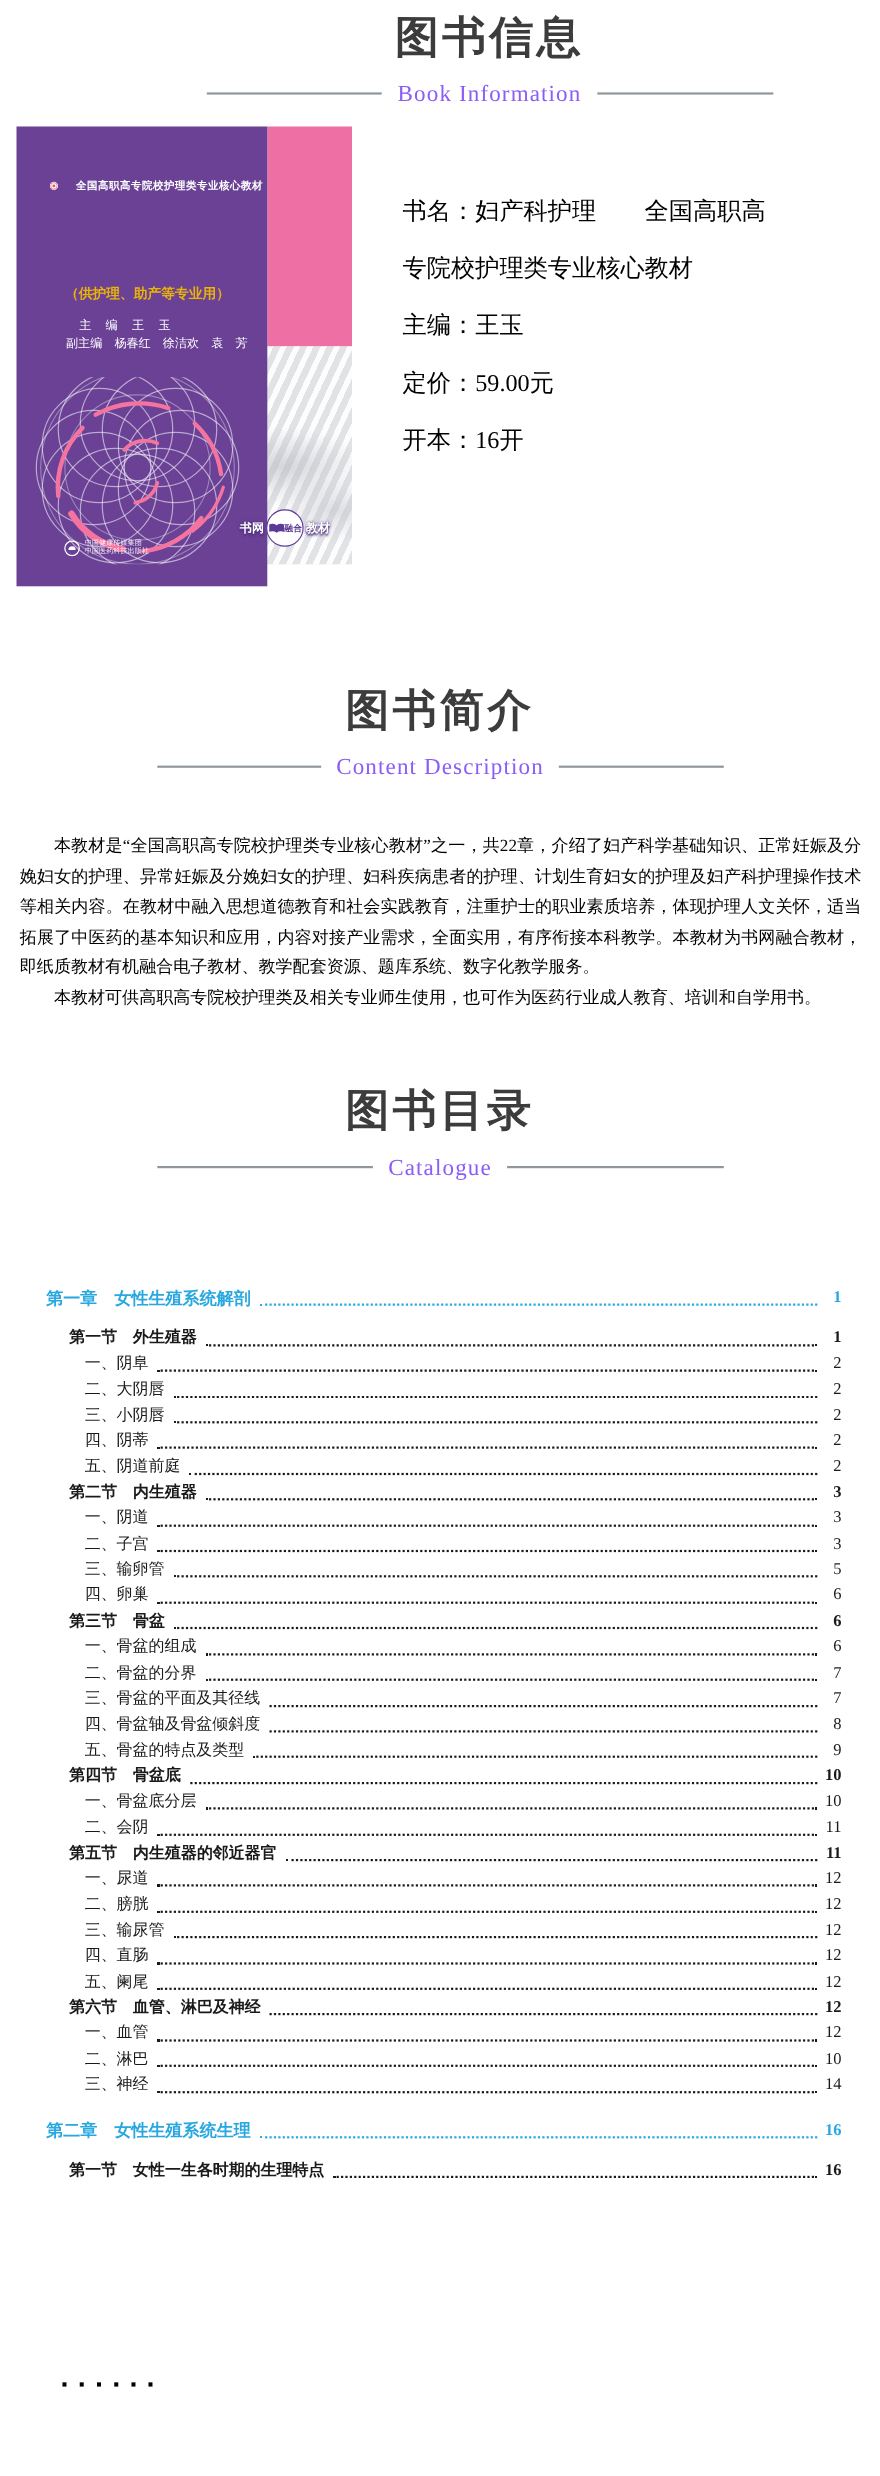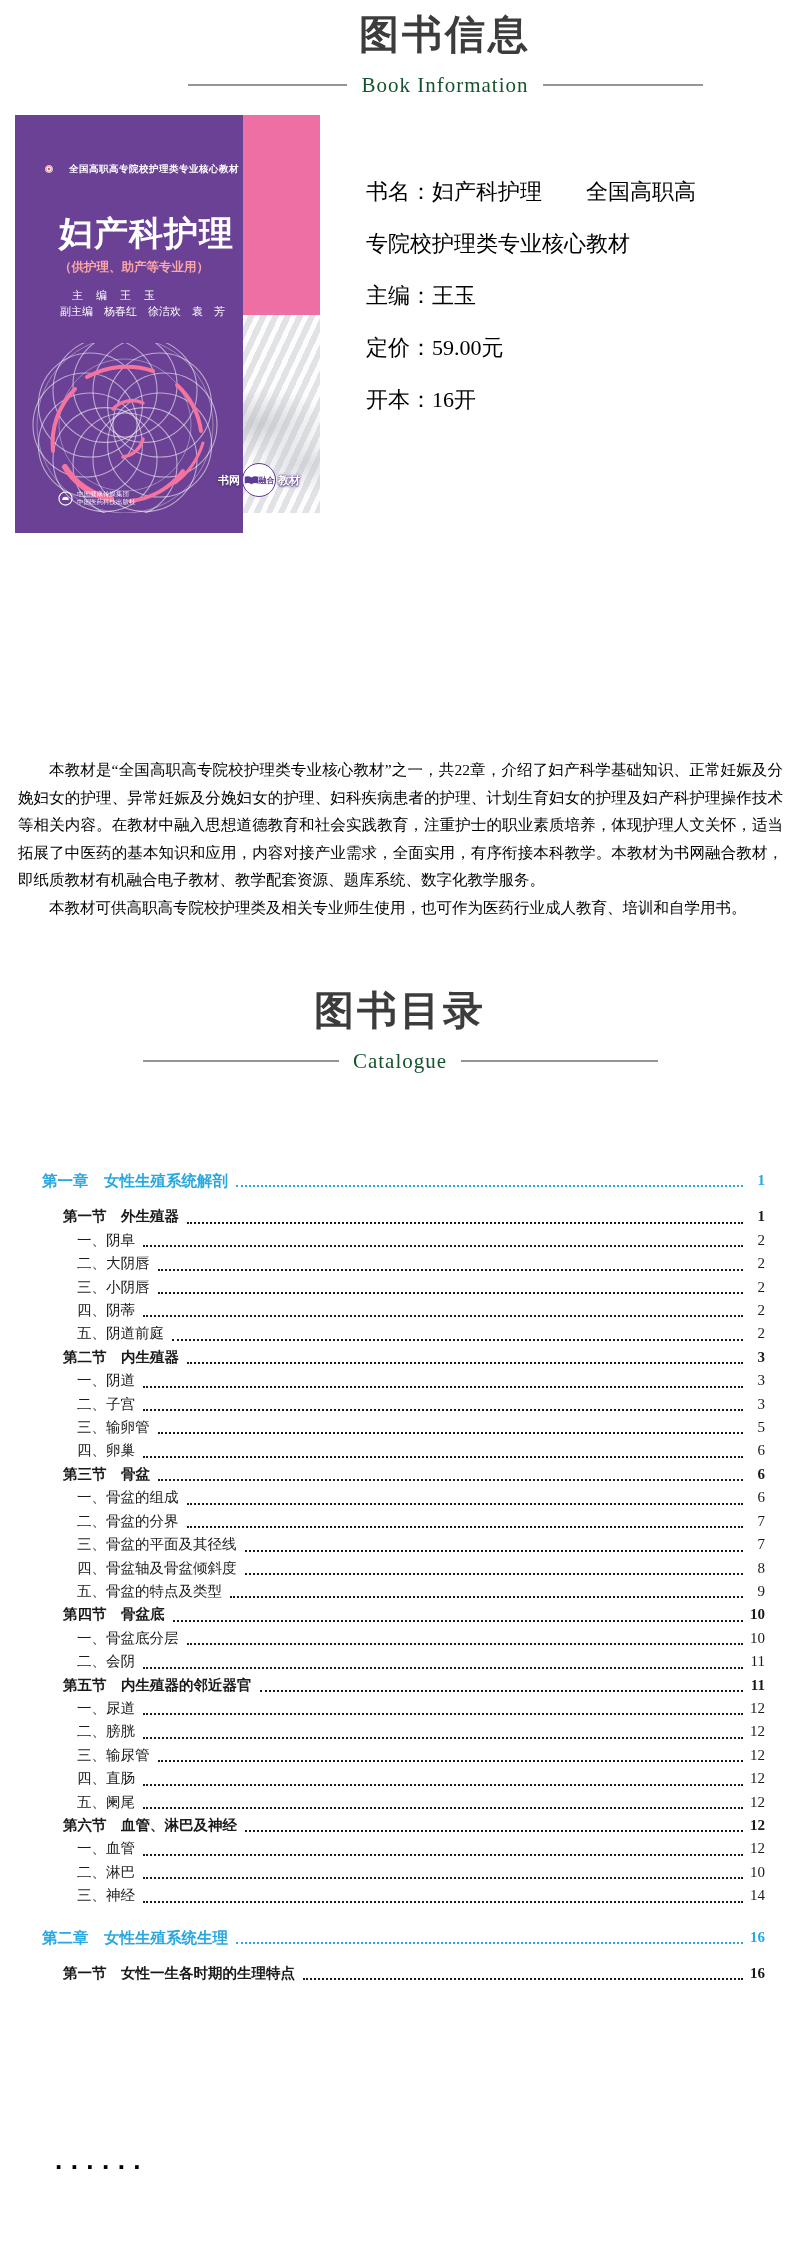--- a/index.html
+++ b/index.html
@@ -6,37 +6,37 @@
   .page{position:relative;width:800px;height:2251px;background:#fff;overflow:hidden;
         font-family:"Liberation Sans",sans-serif;}
 
   
   .sec-header{position:absolute;left:0;width:100%;}
   .sec-title{text-align:center;font-size:40px;line-height:48px;font-weight:bold;
              color:#3c3c3c;letter-spacing:3px;}
   .sec-sub{display:flex;width:515px;margin:-35px auto 0;align-items:flex-start;position:relative;top:48px;}
   .sec-sub .rule{flex:1;height:2px;background:#8f979c;margin-top:13px;}
   .sec-sub .en{font-family:"Liberation Serif",serif;font-size:21px;line-height:28px;
-               color:#14532d;padding:0 14px;letter-spacing:1px;white-space:nowrap;}
+               color:#8b5cf6;padding:0 14px;letter-spacing:1px;white-space:nowrap;}
 
   
   .composite{position:absolute;left:15px;top:115px;width:305px;height:418px;}
   .cover{position:absolute;left:0;top:0;width:228px;height:418px;background:#6a4195;overflow:hidden;}
   .pink-panel{position:absolute;left:228px;top:0;width:77px;height:200px;background:#ee6fa3;}
   .silk{position:absolute;left:228px;top:200px;width:77px;height:198px;
         background:
           radial-gradient(120px 60px at 20% 55%, rgba(180,182,190,0.55), rgba(180,182,190,0) 60%),
           radial-gradient(90px 50px at 80% 75%, rgba(190,192,200,0.5), rgba(190,192,200,0) 60%),
           repeating-linear-gradient(115deg, rgba(255,255,255,0.9) 0 5px, rgba(214,216,222,0.45) 5px 11px),
           #ebebed;}
   .series{position:absolute;left:30px;top:45px;right:4px;display:flex;align-items:center;gap:16px;}
   .series-text{color:#fff;font-size:9.5px;font-weight:bold;letter-spacing:0.5px;white-space:nowrap;}
   .cover-title{position:absolute;left:44px;top:96px;color:#fff;font-size:34px;font-weight:bold;
                font-family:"Liberation Serif",serif;letter-spacing:1px;white-space:nowrap;}
-  .cover-sub{position:absolute;left:44px;top:144px;color:#fca5a5;font-size:12.5px;font-weight:bold;white-space:nowrap;}
+  .cover-sub{position:absolute;left:44px;top:144px;color:#eab308;font-size:12.5px;font-weight:bold;white-space:nowrap;}
   .ed1{position:absolute;left:57px;top:173px;color:#fff;font-size:11px;letter-spacing:1px;white-space:nowrap;}
   .ed2{position:absolute;left:45px;top:189px;color:#fff;font-size:11px;white-space:nowrap;}
   .spiro{position:absolute;left:10px;top:228px;}
   .publisher{position:absolute;left:43px;top:375px;display:flex;align-items:center;gap:4px;}
   .publisher .lines{display:flex;flex-direction:column;}
   .publisher .lines span{color:rgba(255,255,255,0.92);font-size:6.5px;line-height:8px;white-space:nowrap;}
   .fusion{position:absolute;left:203px;top:348px;display:flex;align-items:center;gap:2px;z-index:5;}
   .fusion .tag{font-size:11px;font-weight:bold;color:#fff;white-space:nowrap;
                text-shadow:0 0 3px #4a2a7a,0 1px 2px #4a2a7a;}
   .fusion .circle{width:34px;height:34px;border-radius:50%;background:#fff;border:1.5px solid #5d3a96;
@@ -89,21 +89,20 @@
     <div class="cover">
       <div class="series">
         <svg width="18" height="18" viewBox="0 0 18 18">
           <circle cx="9" cy="9" r="8.5" fill="#ffffff"></circle>
           <circle cx="9" cy="9" r="6.6" fill="none" stroke="#e84f6b" stroke-width="1.4"></circle>
           <circle cx="9" cy="9" r="3" fill="#e84f6b"></circle>
         </svg>
         <span class="series-text">全国高职高专院校护理类专业核心教材</span>
       </div>
 
-      <div class="cover-title">妇产科护理</div>
       <div class="cover-sub">（供护理、助产等专业用）</div>
       <div class="ed1">主　编　王　玉</div>
       <div class="ed2">副主编　杨春红　徐洁欢　袁　芳</div>
 
       <svg class="spiro" width="200" height="170" viewBox="0 0 200 170">
         <g fill="none" stroke="rgba(255,255,255,0.35)" stroke-width="1">
           <circle cx="100" cy="82" r="88"></circle>
             <circle cx="100" cy="82" r="66"></circle>
         </g>
         <g fill="none" stroke="rgba(255,255,255,0.55)" stroke-width="1.1">
@@ -157,20 +156,28 @@
   </div>
 
   <div class="details">
       <div class="detail-line">书名：妇产科护理　　全国高职高</div>
       <div class="detail-line">专院校护理类专业核心教材</div>
       <div class="detail-line">主编：王玉</div>
       <div class="detail-line">定价：59.00元</div>
       <div class="detail-line">开本：16开</div>
     </div>
 
+  <div class="sec-header" style="top:622px;">
+    <div class="sec-title">图书简介</div>
+    <div class="sec-sub">
+      <div class="rule"></div>
+      <div class="en">Content Description</div>
+      <div class="rule"></div>
+    </div>
+  </div>
 
   <div class="description">
       <p class="desc-para">本教材是“全国高职高专院校护理类专业核心教材”之一，共22章，介绍了妇产科学基础知识、正常妊娠及分娩妇女的护理、异常妊娠及分娩妇女的护理、妇科疾病患者的护理、计划生育妇女的护理及妇产科护理操作技术等相关内容。在教材中融入思想道德教育和社会实践教育，注重护士的职业素质培养，体现护理人文关怀，适当拓展了中医药的基本知识和应用，内容对接产业需求，全面实用，有序衔接本科教学。本教材为书网融合教材，即纸质教材有机融合电子教材、教学配套资源、题库系统、数字化教学服务。</p>
       <p class="desc-para">本教材可供高职高专院校护理类及相关专业师生使用，也可作为医药行业成人教育、培训和自学用书。</p>
     </div>
 
   <div class="sec-header" style="top:986px;">
     <div class="sec-title">图书目录</div>
     <div class="sec-sub">
       <div class="rule"></div>

